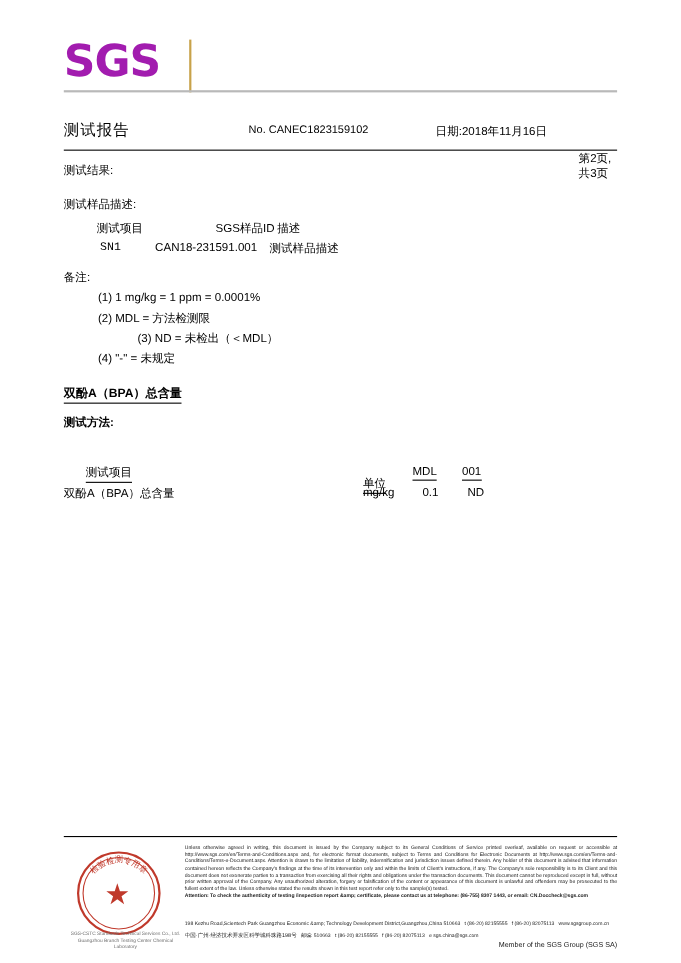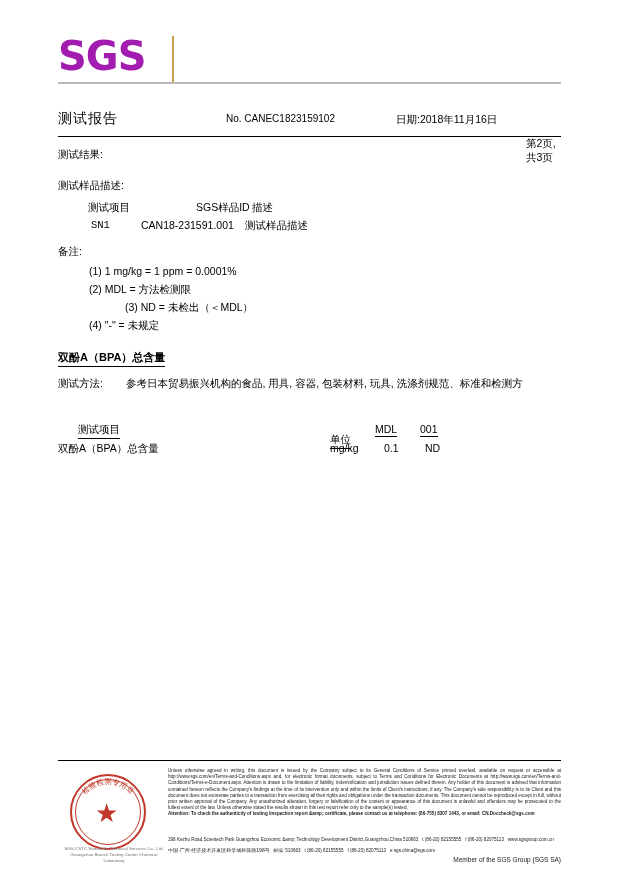--- a/index.html
+++ b/index.html
@@ -244,22 +244,21 @@
   <div class="t" style="left:245px; top:219px;">测试样品描述</div>
 
   <div class="t" style="left:58px; top:245px;">备注:</div>
   <div class="t" style="left:89px; top:265px;">(1) 1 mg/kg = 1 ppm = 0.0001%</div>
   <div class="t" style="left:89px; top:283px;">(2) MDL = 方法检测限</div>
   <div class="t" style="left:89px; top:301px;margin-left:36px;">(3) ND = 未检出（＜MDL）</div>
   <div class="t" style="left:89px; top:319px;">(4) "-" = 未规定</div>
 
   <div class="sec-head" style="left:58px; top:350px;">双酚A（BPA）总含量</div>
 
-  <div class="t" style="left:58px; top:377px;">测试方法:</div>
-  <div class="t" style="left:126px; top:377px;">参考日本贸易振兴机构的食品, 用具, 容器, 包装材料, 玩具, 洗涤剂规范、标准和检测方</div>
+  <div class="t" style="left:58px; top:377px;font-weight:bold;">测试方法:</div>
 
   <div class="t hdr-ul" style="left:58px; top:423px;margin-left:20px;">测试项目</div>
   <div class="t hdr-ul" style="left:330px; top:413px;margin-top:20px;">单位</div>
   <div class="t hdr-ul" style="left:375px; top:423px;">MDL</div>
   <div class="t hdr-ul" style="left:420px; top:423px;">001</div>
 
   <div class="t" style="left:58px; top:442px;">双酚A（BPA）总含量</div>
   <div class="t" style="left:330px; top:442px;">mg/kg</div>
   <div class="t" style="left:384px; top:442px;">0.1</div>
   <div class="t" style="left:425px; top:442px;">ND</div>

